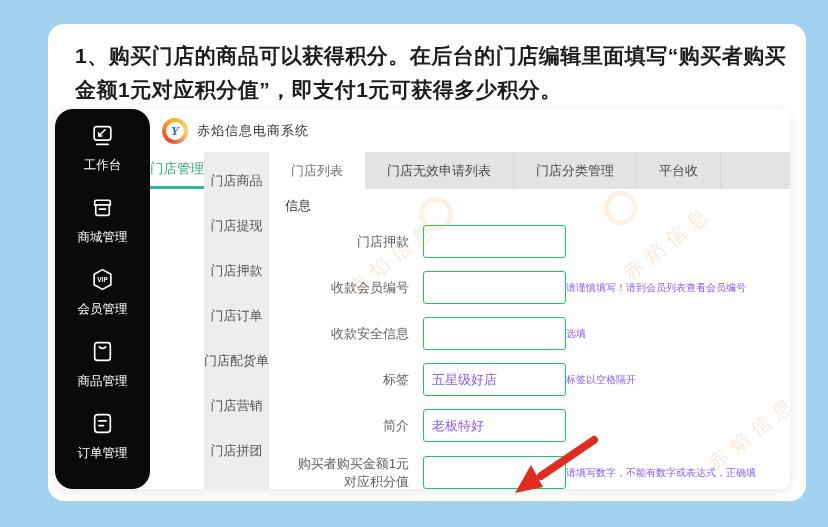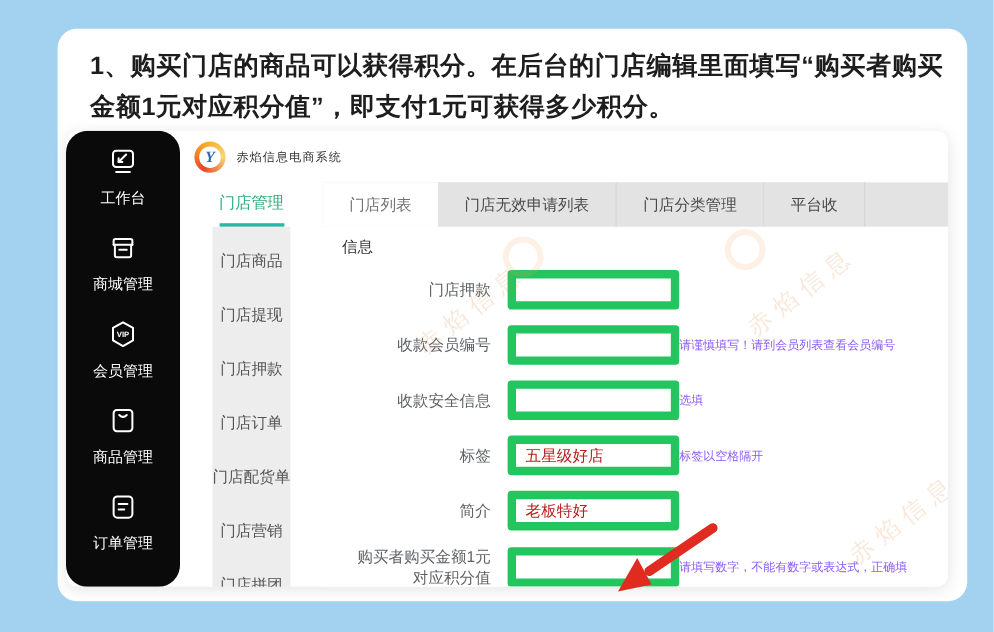--- a/index.html
+++ b/index.html
@@ -47,24 +47,24 @@
     width:26px; height:26px; border-radius:50%;
     background:conic-gradient(from 210deg,#e8452c,#f5a623,#f7d774,#e8452c);
     display:flex; align-items:center; justify-content:center;
   }
   .logo-inner {
     width:18px; height:18px; border-radius:50%; background:#ffffff;
     color:#2b6cb0; font-size:13px; font-weight:bold; font-style:italic;
     font-family:"Liberation Serif",serif;
     display:flex; align-items:center; justify-content:center;
   }
-  .app-title { font-size:10px; color:#333333; letter-spacing:1px; }
+  .app-title { font-size:13px; color:#333333; letter-spacing:1px; }
   .panel-body { flex:1; display:flex; min-height:0; }
   
-  .sidebar2 { width:119px; flex:0 0 auto; display:flex; flex-direction:column;align-items:center; }
+  .sidebar2 { width:119px; flex:0 0 auto; display:flex; flex-direction:row; }
   .s2-header {
     height:37px; background:#ffffff; color:#2fae7d; font-size:13.5px;
     display:flex; align-items:center; justify-content:center;
     border-bottom:3px solid #2bb8a3; cursor:pointer; flex:0 0 auto;
   }
   .s2-list { flex:1; background:#ededed; padding-top:6px; }
   .s2-item {
     height:45px; display:flex; align-items:center; justify-content:center;
     color:#555555; font-size:13px; cursor:pointer;
   }
@@ -80,22 +80,22 @@
   .content { flex:1; background:#ffffff; position:relative; overflow:hidden; }
   .section-title { padding:8px 0 0 16px; font-size:13px; color:#333333; }
   .form { padding:10px 0 0 18px; }
   .frow { display:flex; align-items:center; margin-bottom:13px; }
   .flabel {
     width:136px; padding-right:14px; flex:0 0 auto; text-align:right;
     font-size:13px; color:#606266; line-height:1.35;
   }
   .frow.multiline .flabel { text-align:right; }
   .finput {
-    width:143px; height:33px; border:7px solid #22c55e; border-radius:3px;
-    background:#ffffff; font-size:13px; color:#b91c1c; padding:0 8px;
+    width:143px; height:33px; border:1px solid #22c55e; border-radius:3px;
+    background:#ffffff; font-size:13px; color:#8b5cf6; padding:0 8px;
     outline:none; flex:0 0 auto; font-family:"Liberation Sans",sans-serif;
   }
   .fhint { margin-left:0; font-size:10px; color:#8b5cf6; white-space:nowrap; }
   
   .wm {
     position:absolute; font-size:20px; letter-spacing:7px;
     color:rgba(224,140,70,0.20); transform:rotate(-38deg); white-space:nowrap;
     pointer-events:none;
   }
   .wm-swirl {

